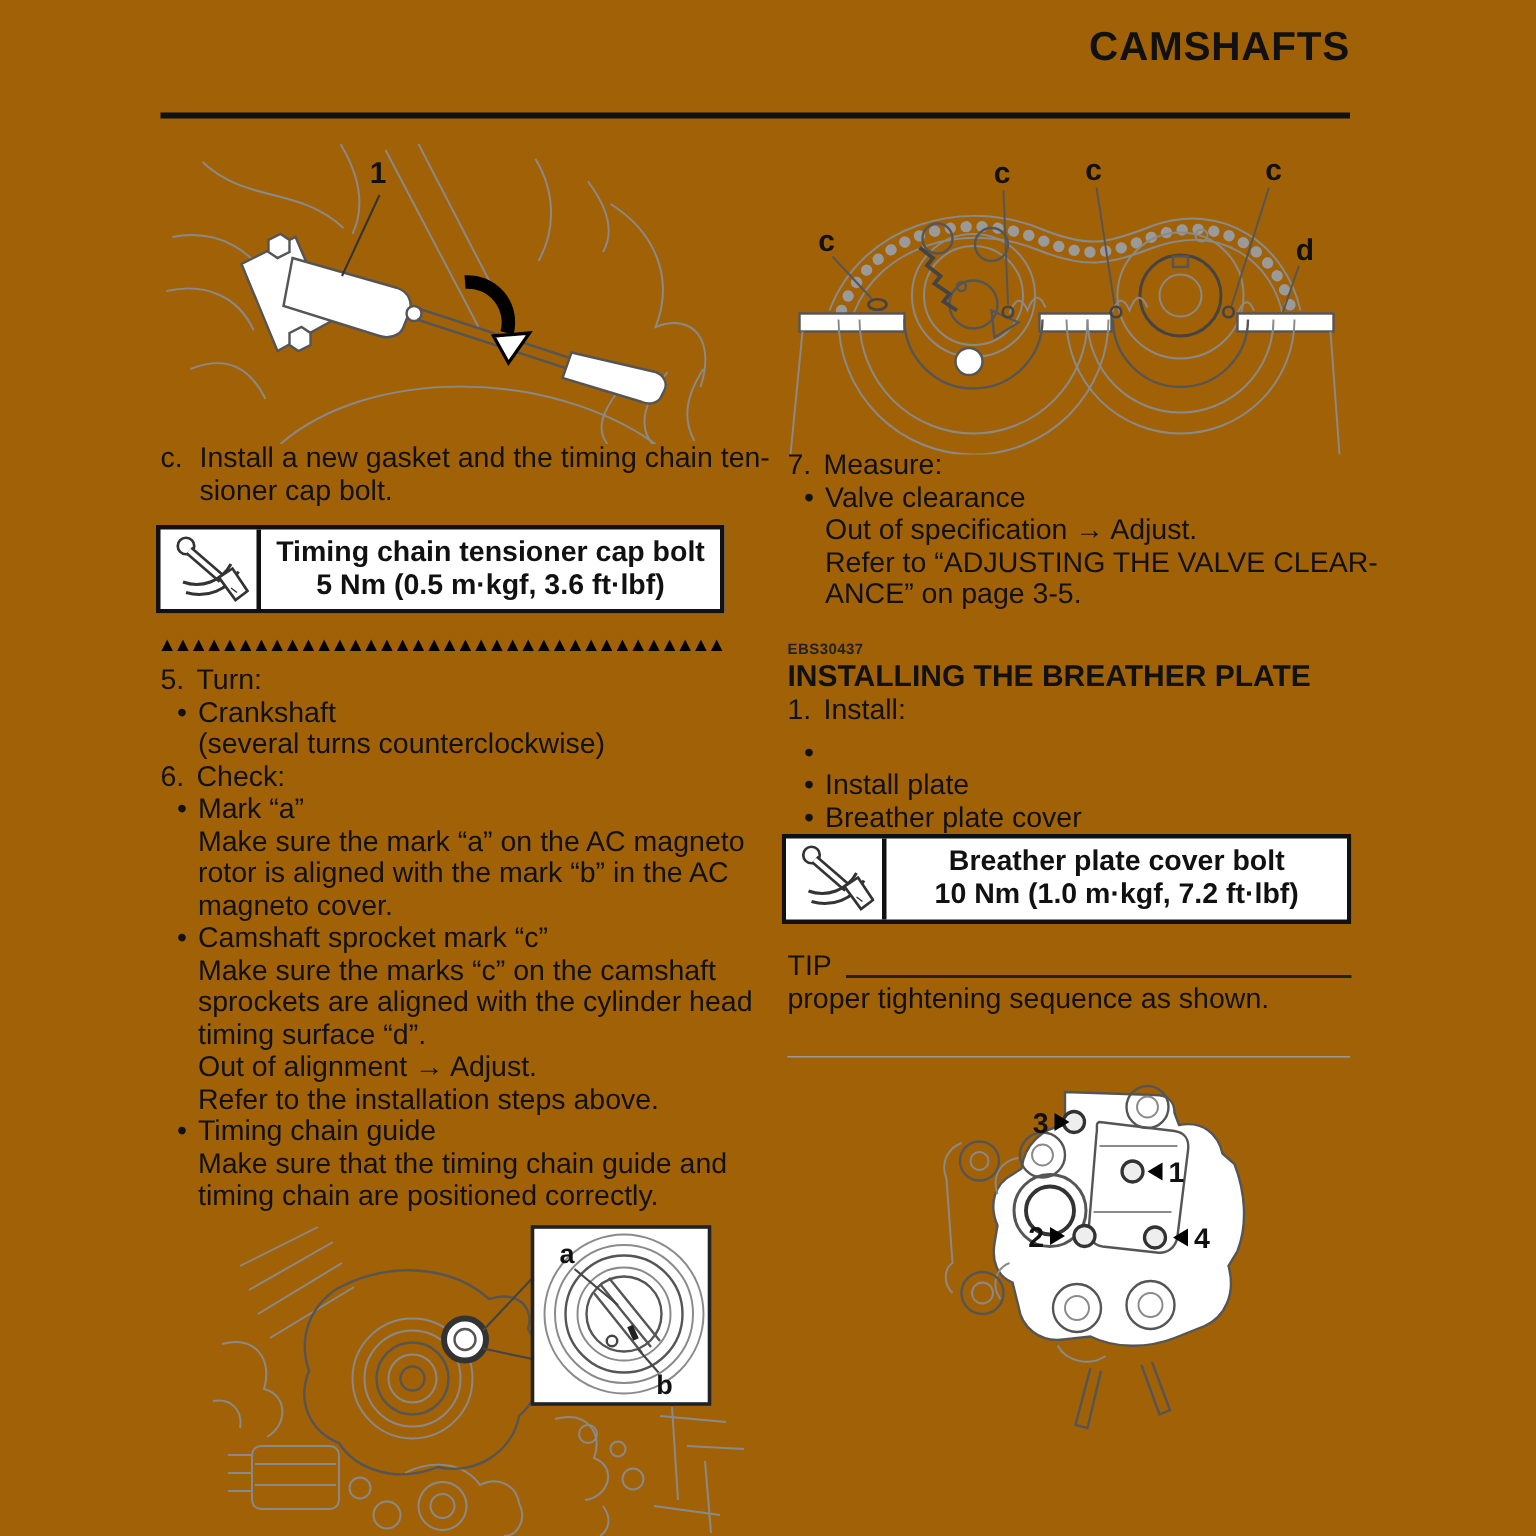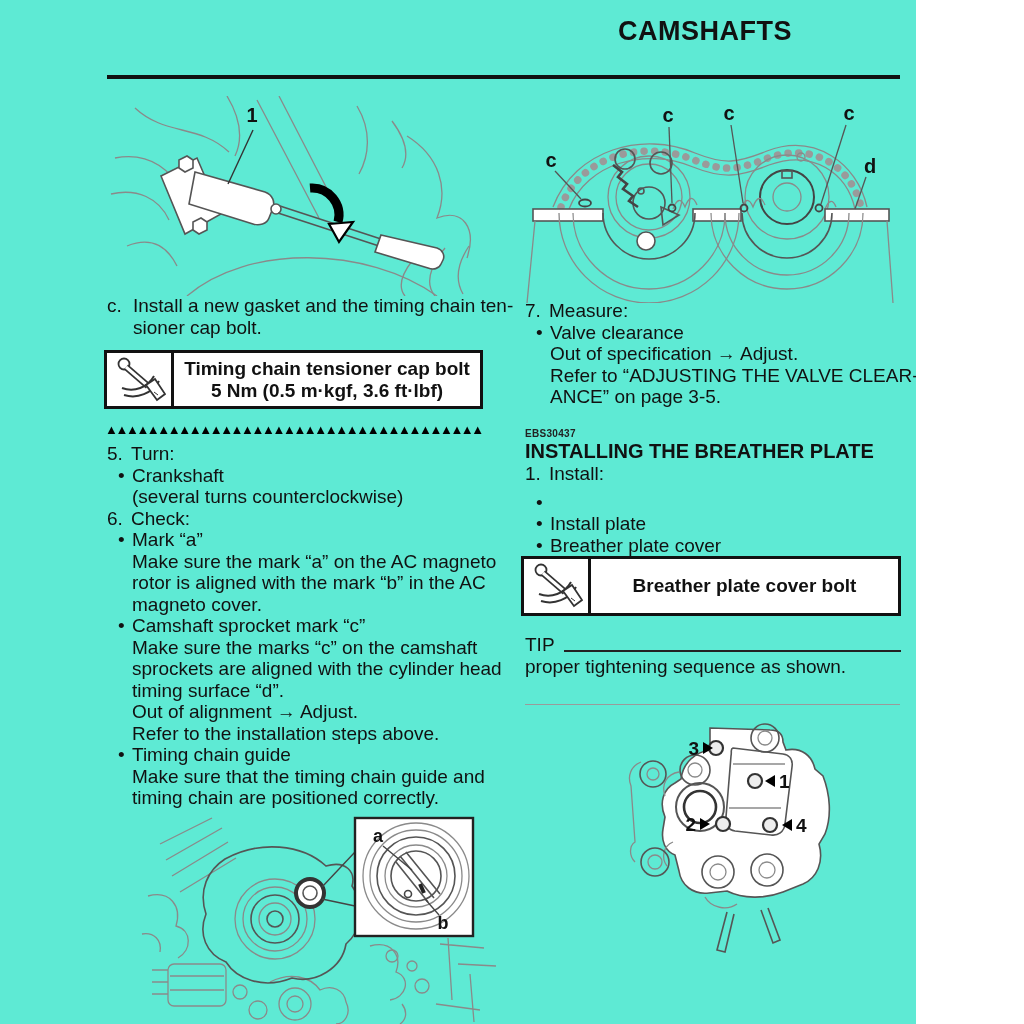--- a/index.html
+++ b/index.html
@@ -1,16 +1,16 @@
 <!DOCTYPE html>
 <html><head>
 <meta charset="utf-8">
 <style>
   html,body{margin:0;padding:0;background:#fff;}
-  .page{position:relative;width:916px;height:1024px;background:#5eead4;overflow:hidden;
+  .page{position:relative;width:1024px;height:1024px;background:#a16207;overflow:hidden;
         font-family:"Liberation Sans","DejaVu Sans",sans-serif;color:#111;}
   .abs{position:absolute;}
   
   .title{position:absolute;top:16px;right:124px;font-size:27px;font-weight:bold;letter-spacing:.5px;}
   .hrule{position:absolute;left:107px;top:75px;width:793px;height:4px;background:#111;}
   
   .txt{font-size:19px;line-height:21.5px;white-space:nowrap;}
   .row-num{display:flex;}
   .row-num .num{width:24px;flex:none;}
   .row-bullet{display:flex;padding-left:11px;}
@@ -272,20 +272,21 @@
         <line x1="14" y1="12" x2="36" y2="31" stroke="#333" stroke-width="6.5"></line>
         <line x1="14" y1="12" x2="36" y2="31" stroke="#fff" stroke-width="3"></line>
         <path d="M10,33 A26,26 0 0 0 42,21" stroke="#333" stroke-width="2" fill="none"></path>
         <path d="M12,40 A30,30 0 0 0 47,26" stroke="#333" stroke-width="2" fill="none"></path>
         <path d="M34,30 L43,24 L53,39 L45,45 Z" fill="#fff" stroke="#333" stroke-width="1.8"></path>
         <line x1="42" y1="37" x2="46" y2="40" stroke="#333" stroke-width="1"></line>
       </svg>
     </div>
     <div class="spec-text">
       <div>Breather plate cover bolt</div>
+      <div>10 Nm (1.0 m·kgf, 7.2 ft·lbf)</div>
     </div>
   </div>
 
   <div class="abs txt" style="left:525px;top:634px;width:376px">
     <div class="tip-row">
       <span class="tip-lbl">TIP</span>
       <span class="tip-rule"></span>
     </div>
     <div>proper tightening sequence as shown.</div>
   </div>

